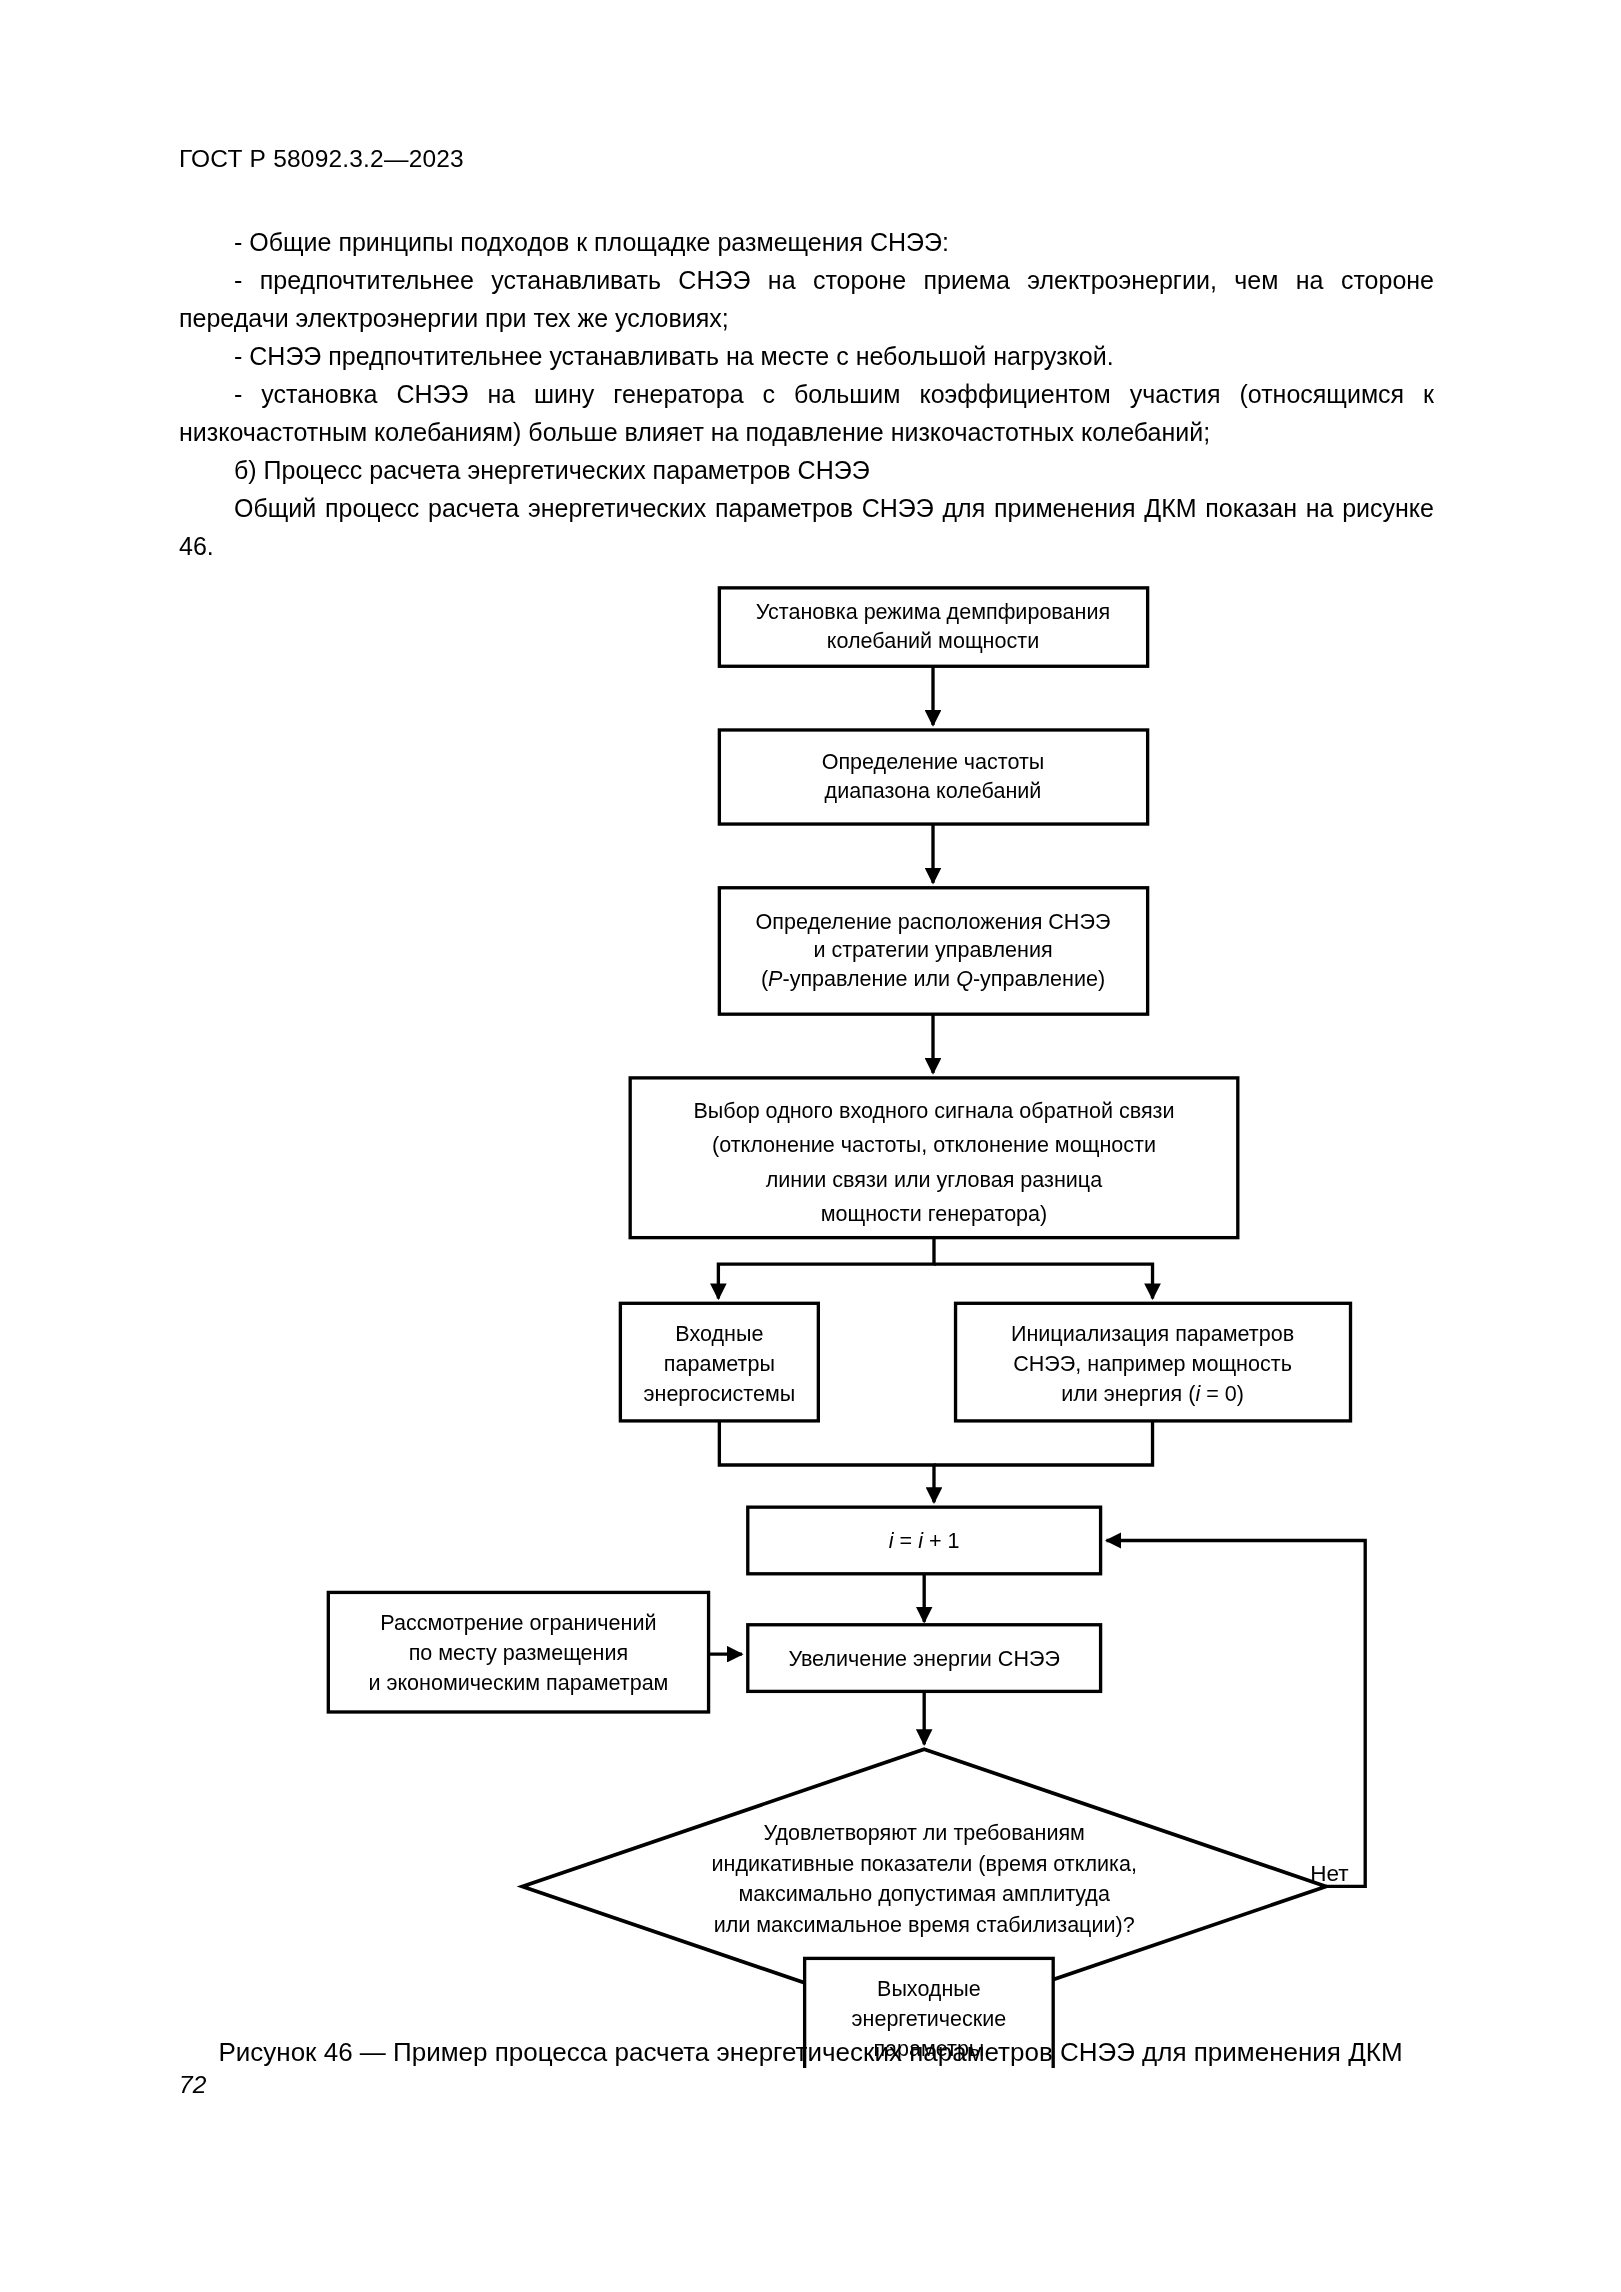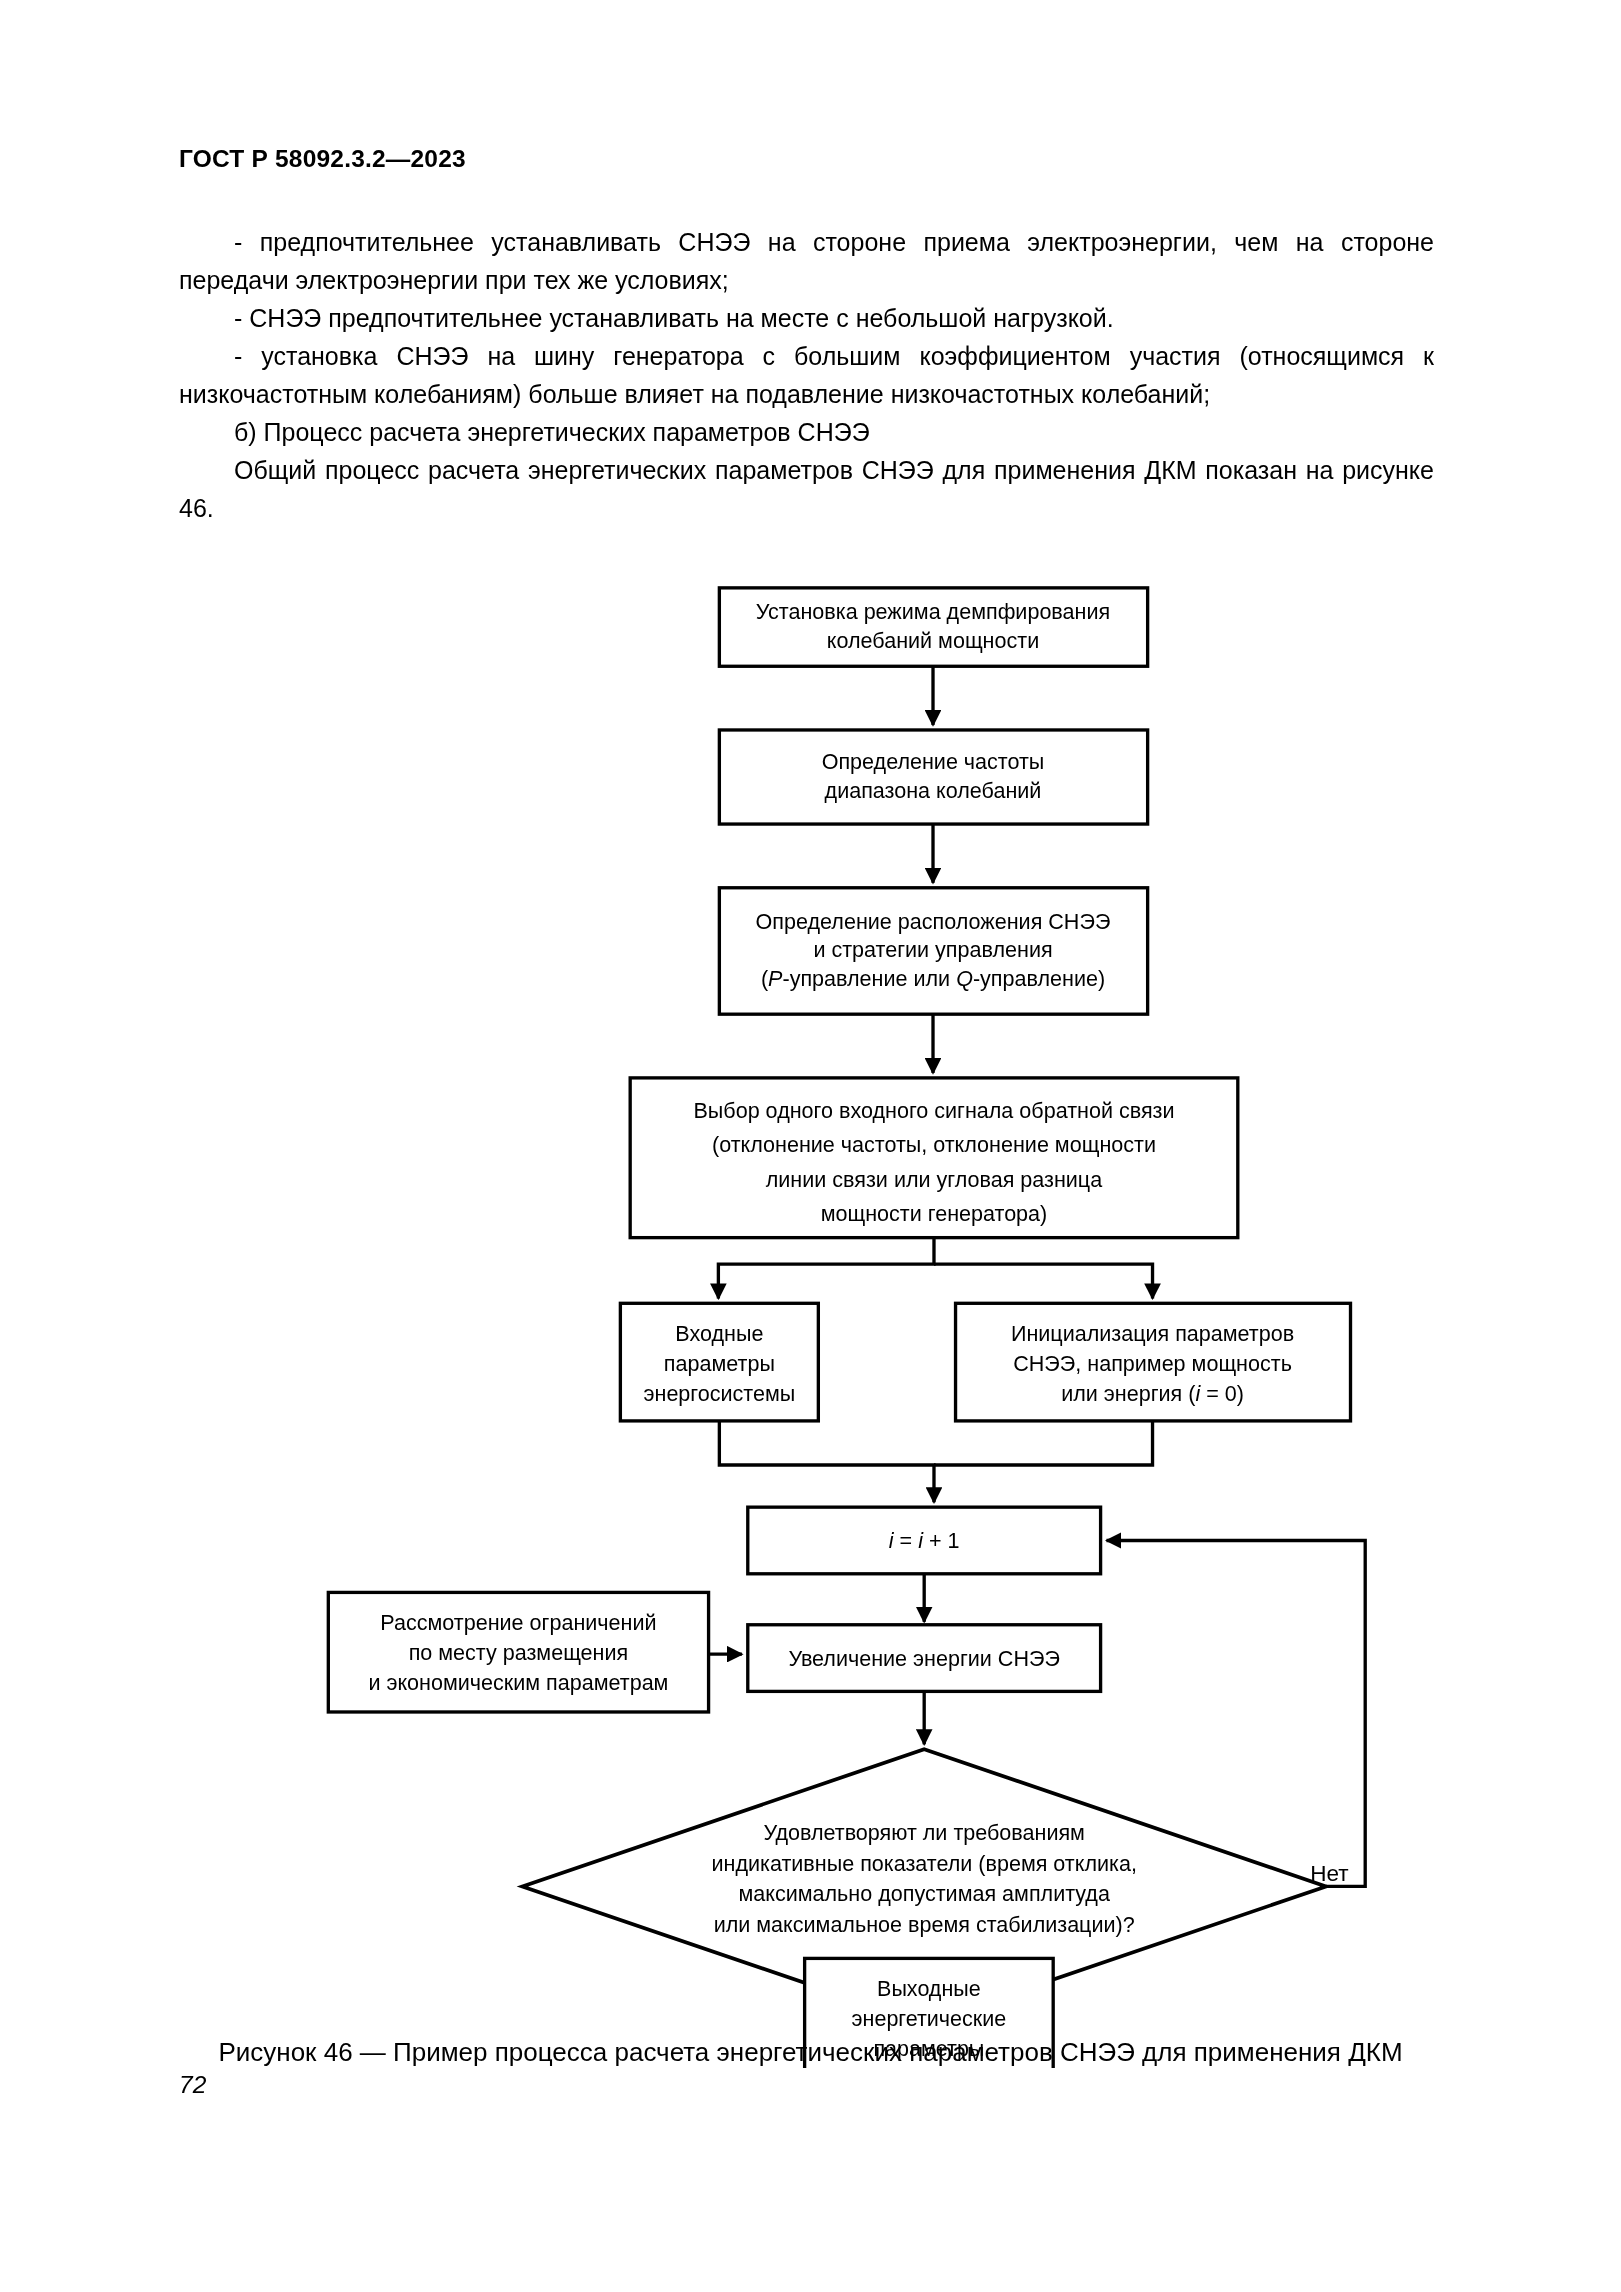--- a/index.html
+++ b/index.html
@@ -12,21 +12,21 @@
   }
   .page{
     position:relative;
     width:1621px;height:2293px;
     box-sizing:border-box;
   }
   .doc-header{
     position:absolute;
     left:179px; top:145px;
     font-size:24.5px;
-    font-weight:bold;
+    font-weight:normal;
     letter-spacing:0.2px;
   }
   .body-text{
     position:absolute;
     left:179px; top:223px;
     width:1255px;
     font-size:25px;
     line-height:38px;
   }
   .body-text p{margin:0;}
@@ -68,20 +68,21 @@
   .fc-line{stroke:#000;stroke-width:3.4;fill:none;}
 </style>
 </head>
 <body>
 
 <div class="page">
 
   <div class="doc-header">ГОСТ Р 58092.3.2—2023</div>
 
   <div class="body-text">
+    <p class="p-indent">- Общие принципы подходов к площадке размещения СНЭЭ:</p>
     <p class="p-indent p-just">- предпочтительнее устанавливать СНЭЭ на стороне приема электроэнергии, чем на стороне передачи электроэнергии при тех же условиях;</p>
     <p class="p-indent">- СНЭЭ предпочтительнее устанавливать на месте с небольшой нагрузкой.</p>
     <p class="p-indent p-just">- установка СНЭЭ на шину генератора с большим коэффициентом участия (относящимся к низкочастотным колебаниям) больше влияет на подавление низкочастотных колебаний;</p>
     <p class="p-indent">б)  Процесс расчета энергетических параметров СНЭЭ</p>
     <p class="p-indent p-just">Общий процесс расчета энергетических параметров СНЭЭ для применения ДКМ показан на рисунке 46.</p>
   </div>
 
   <div class="figure-wrap">
     <svg width="1621" height="1441" viewBox="0 0 1654 1470">
       <defs>

